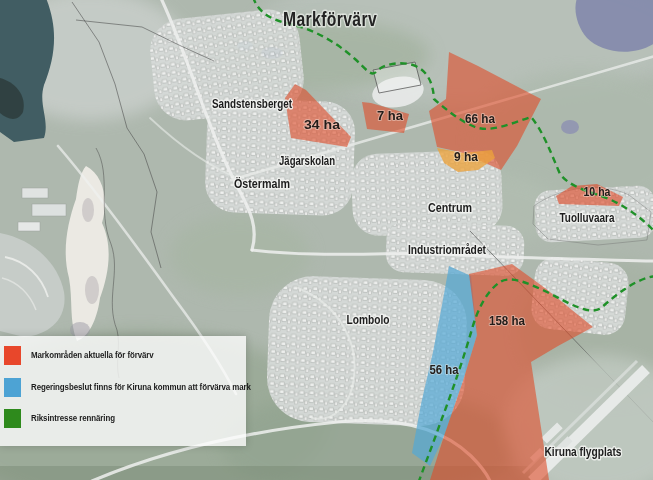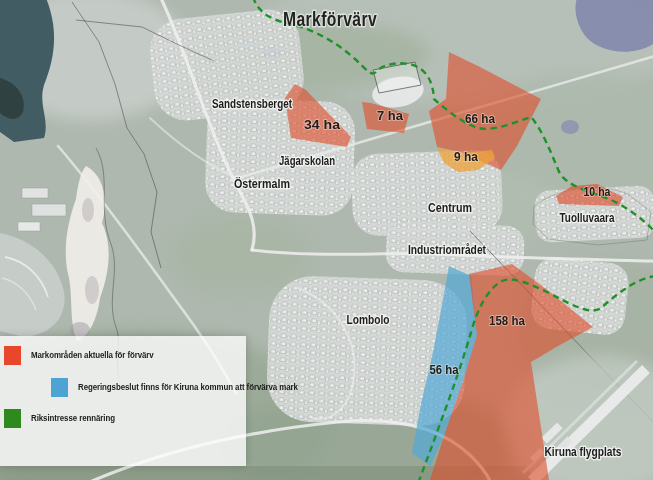--- a/index.html
+++ b/index.html
@@ -6,25 +6,25 @@
   #stage{position:relative;width:653px;height:480px;overflow:hidden;
          font-family:"Liberation Sans",sans-serif;background:#a3a3a3;}
   #map{position:absolute;left:0;top:0;}
   svg text{font-family:"Liberation Sans",sans-serif;}
   .place-label{font-size:12.5px;font-weight:bold;fill:#1d1d1d;text-anchor:middle;
                paint-order:stroke;stroke:rgba(243,245,242,.85);stroke-width:3px;stroke-linejoin:round;}
   .ha-label{font-size:12.5px;font-weight:bold;fill:#221d1a;text-anchor:middle;
             paint-order:stroke;stroke:rgba(250,245,240,.4);stroke-width:2px;stroke-linejoin:round;}
   .map-title{font-size:21px;font-weight:bold;letter-spacing:.5px;fill:#232323;text-anchor:middle;
              paint-order:stroke;stroke:rgba(236,240,235,.7);stroke-width:3px;stroke-linejoin:round;}
-  .legend{position:absolute;left:0;top:336px;width:246px;height:130px;box-sizing:border-box;
+  .legend{position:absolute;left:0;top:336px;width:246px;height:110px;box-sizing:border-box;
           background:rgba(253,253,252,.8);box-shadow:0 0 8px rgba(0,0,0,.18);padding:0 0 0 4px;}
   .legend-row{display:flex;align-items:center;height:20px;}
   .legend-row:nth-child(1){margin-top:9px;}
-  .legend-row:nth-child(2){margin-top:12px;margin-left:47px;}
+  .legend-row:nth-child(2){margin-top:12px;}
   .legend-row:nth-child(3){margin-top:11px;}
   .legend-row:nth-child(4){margin-top:14px;flex-direction:column;}
   .legend-swatch{width:17px;height:19px;flex:0 0 17px;margin-right:10px;}
   .legend-label{display:inline-block;font-size:9px;font-weight:bold;color:#1c1c1c;
                 letter-spacing:-.1px;white-space:nowrap;transform:scaleX(.88);transform-origin:left center;}
 </style>
 </head>
 <body>
 
 <div id="stage">

